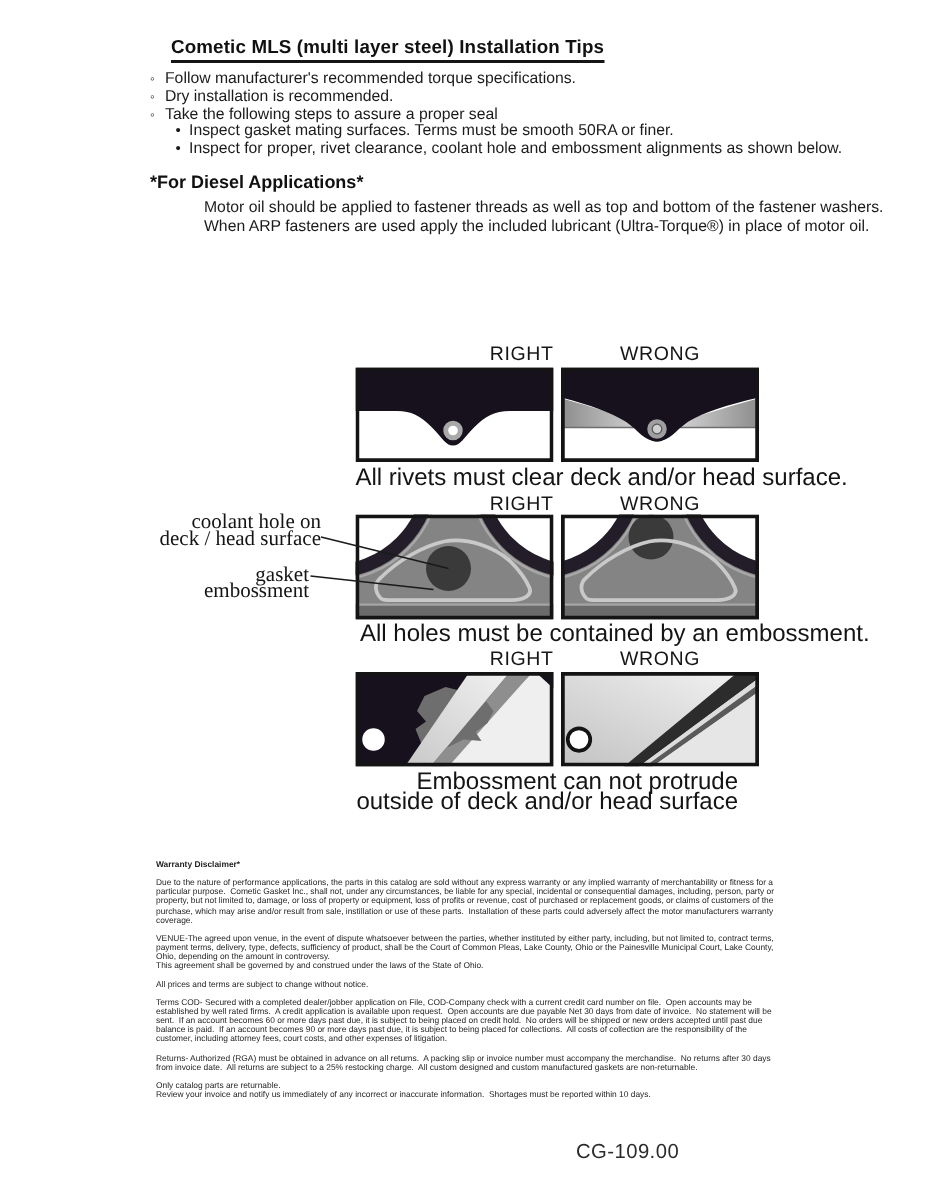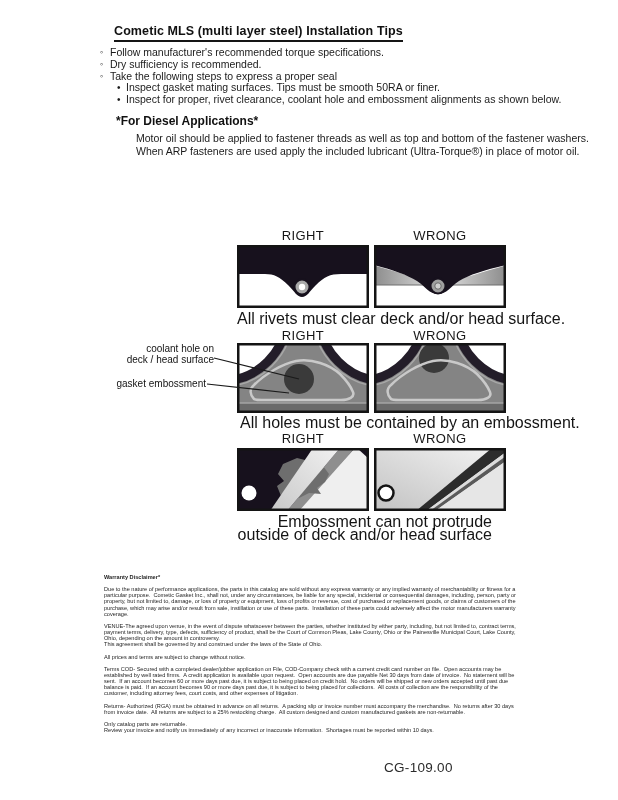--- a/index.html
+++ b/index.html
@@ -11,33 +11,33 @@
     position:absolute; left:114px; top:24px; font-size:12.5px; font-weight:bold;
     color:#111; border-bottom:2px solid #151515; padding-bottom:2px; letter-spacing:0.1px;
     display:inline-block;
   }
   .bullets { position:absolute; left:100px; top:47px; width:470px; font-size:10.5px; line-height:11.8px; color:#1b1b1b; }
   .b-row { display:flex; }
   .b-mark { width:10px; flex:0 0 10px; font-size:9px; }
   .b-sub { padding-left:17px; }
   .b-sub .b-mark { width:9px; flex:0 0 9px; font-size:10px; }
 
-  .diesel-heading { position:absolute; left:100px; top:114px; font-size:12px; font-weight:bold; color:#111;margin-left:16px; }
+  .diesel-heading { position:absolute; left:100px; top:114px; font-size:12px; font-weight:bold; color:#111; }
   .body-para { position:absolute; left:100px; width:466px; font-size:10.5px; line-height:13px; color:#1b1b1b; }
   .p1 { top:132px;margin-left:36px; } .p2 { top:166px; } .p3 { top:206px; }
 
   .hdr { position:absolute; width:132px; text-align:center; font-size:13px; letter-spacing:0.4px; color:#161616; }
-  .col-r { left:237px; } .col-w { left:374px; }
+  .col-r { left:237px;text-align:right; } .col-w { left:374px; }
   .hr1 { top:228px; } .hr2 { top:328px; } .hr3 { top:431px; }
   .panel { position:absolute; width:132px; }
   .pr1 { top:245px; height:63px; } .pr2 { top:343px; height:70px; } .pr3 { top:448px; height:63px; }
   .caption { position:absolute; left:237px; font-size:16px; line-height:13px; color:#141414; }
   .c1 { top:312px; } .c2 { top:416px; left:240px; } .c3 { top:515px; width:255px;text-align:right; }
 
-  .ann { position:absolute; font-size:10px; line-height:11px; color:#141414; text-align:right; }
+  .ann { position:absolute; font-size:14px; line-height:11px; color:#141414; text-align:right;font-family:Liberation Serif, serif; }
   .ann1 { left:104px; top:343px; width:110px; }
   .ann2 { left:100px; top:378px; width:106px; }
   .leader { position:absolute; left:100px; top:340px; }
 
   .legal { position:absolute; left:104px; top:574px; width:414px; font-size:5.6px; line-height:6.15px; color:#1f1f1f; }
   .legal .hd { font-weight:bold; margin:0 0 6px 0; }
   .legal p { margin:0; white-space:pre-wrap; }
   .legal p.gap { margin-top:6px; }
 
   .pagenum { position:absolute; left:384px; top:760px; font-size:13.5px; letter-spacing:0.3px; color:#2b2b2b;text-align:right; }
@@ -50,29 +50,29 @@
 
   <div class="title">Cometic MLS (multi layer steel) Installation Tips</div>
 
   <div class="bullets">
     <div class="b-row">
       <span class="b-mark">◦</span>
       <span>Follow manufacturer's recommended torque specifications.</span>
     </div>
     <div class="b-row">
       <span class="b-mark">◦</span>
-      <span>Dry sufficiency is recommended.</span>
+      <span>Dry installation is recommended.</span>
     </div>
     <div class="b-row">
       <span class="b-mark">◦</span>
-      <span>Take the following steps to express a proper seal</span>
+      <span>Take the following steps to assure a proper seal</span>
     </div>
     <div class="b-row b-sub">
       <span class="b-mark">•</span>
-      <span>Inspect gasket mating surfaces.  Tips must be smooth 50RA or finer.</span>
+      <span>Inspect gasket mating surfaces.  Terms must be smooth 50RA or finer.</span>
     </div>
     <div class="b-row b-sub">
       <span class="b-mark">•</span>
       <span>Inspect for proper, rivet clearance, coolant hole and embossment alignments as shown below.</span>
     </div>
   </div>
 
   <div class="diesel-heading">*For Diesel Applications*</div>
   <div class="body-para p1">Motor oil should be applied to fastener threads as well as top and bottom of the fastener washers. When ARP fasteners are used apply the included lubricant (Ultra-Torque®) in place of motor oil.</div>
 

